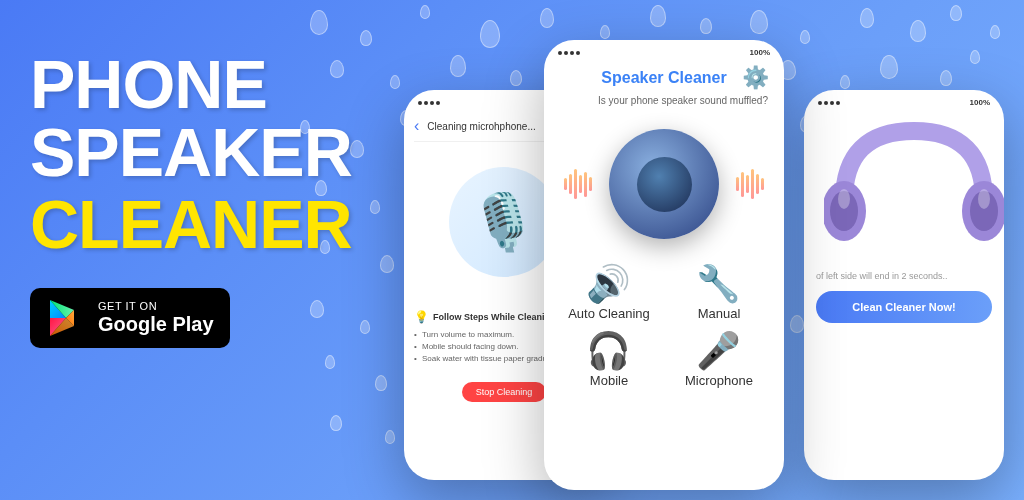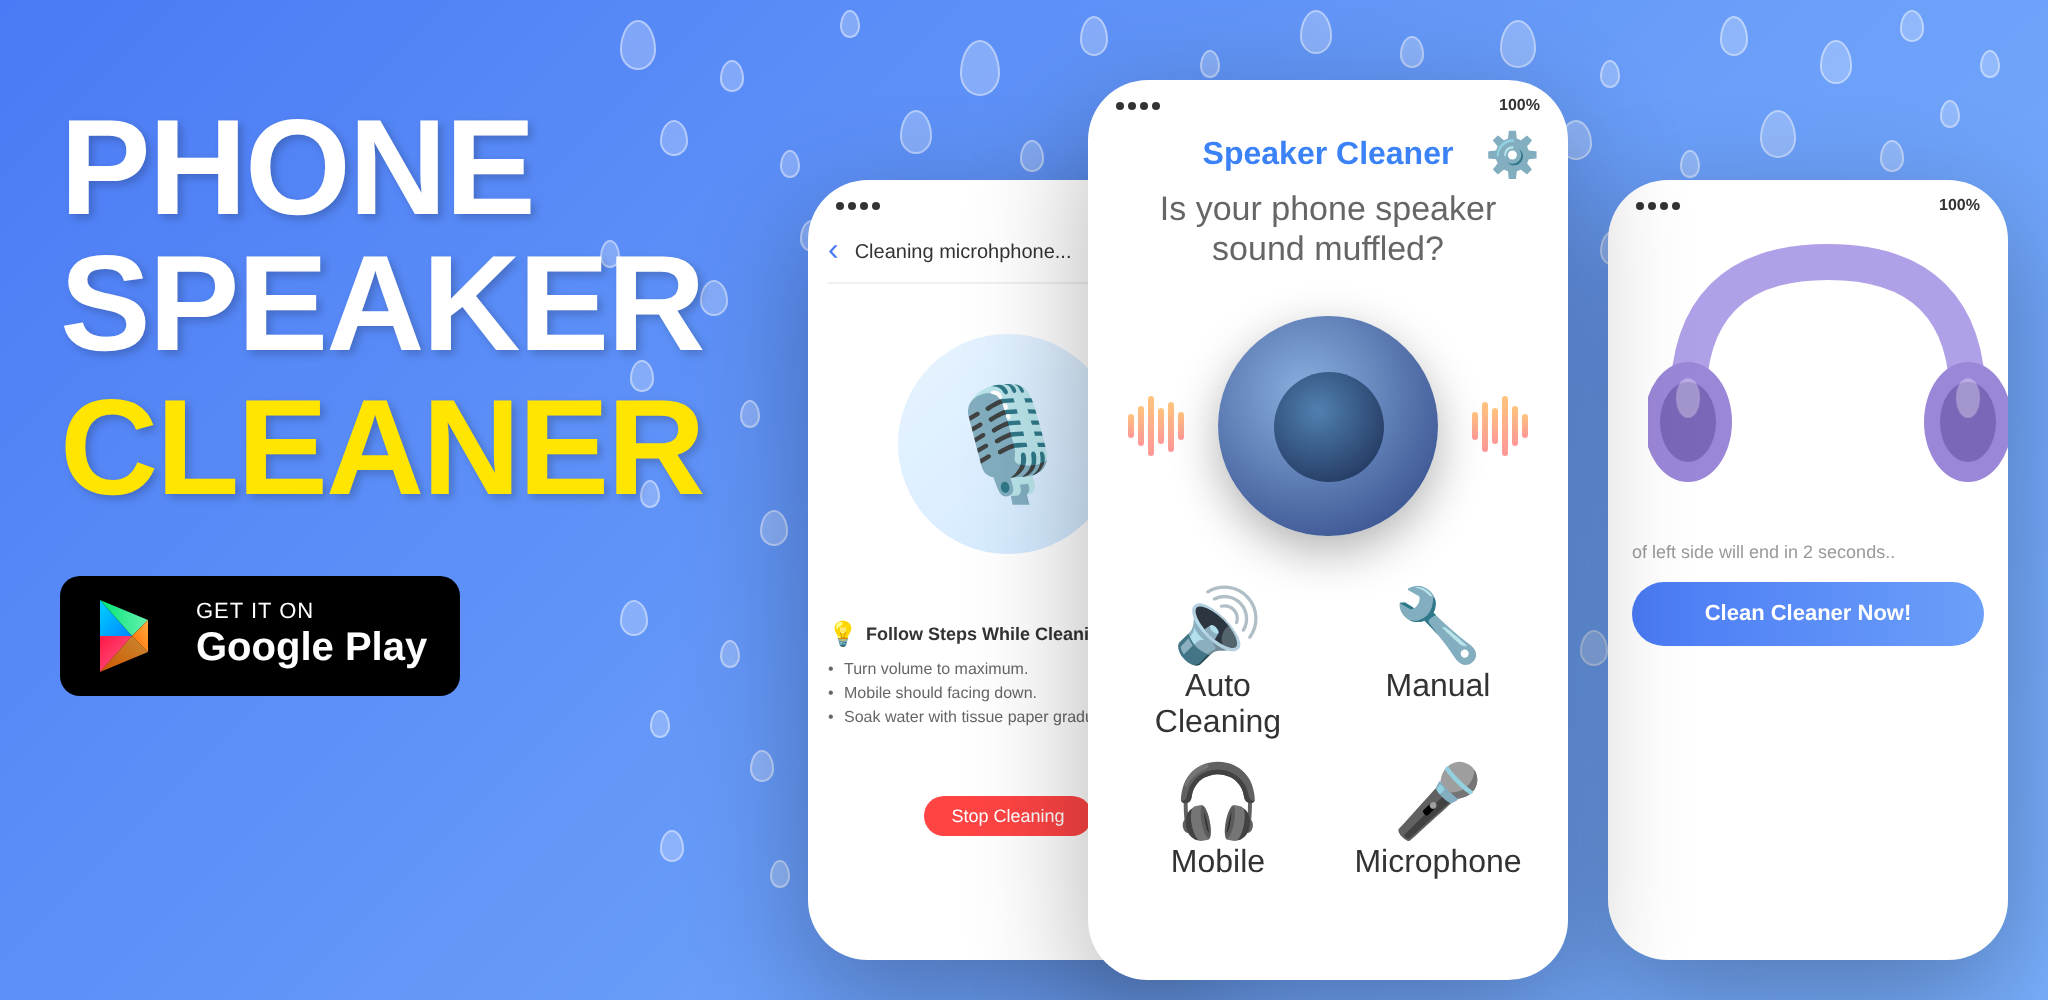--- a/index.html
+++ b/index.html
@@ -243,21 +243,21 @@
       left: 0;
     }
 
     .stop-btn {
       background: #ff4444;
       color: white;
       border: none;
       border-radius: 15px;
       padding: 5px 14px;
       font-size: 9px;
-      margin: 24px auto;
+      margin: 8px auto;
       display: block;
       cursor: pointer;
     }
 
     
     .center-header {
       display: flex;
       justify-content: center;
       align-items: center;
       position: relative;
@@ -271,22 +271,22 @@
       text-align: center;
     }
 
     .center-icon {
       position: absolute;
       right: 14px;
       font-size: 22px;
     }
 
     .center-subtitle {
-      text-align: center;
-      font-size: 17px;
+      text-align: right;
+      font-size: 10px;
       color: #666;
       padding: 0 16px 8px;
     }
 
     .speaker-visual {
       display: flex;
       align-items: center;
       justify-content: center;
       height: 140px;
       position: relative;
@@ -348,21 +348,21 @@
       align-items: center;
       gap: 4px;
     }
 
     .feature-icon {
       font-size: 36px;
       line-height: 1;
     }
 
     .feature-label {
-      font-size: 16px;
+      font-size: 13px;
       color: #333;
       font-weight: 500;
       text-align: center;
     }
 
     
     .right-header {
       padding: 6px 12px;
       font-size: 12px;
       font-weight: 600;

